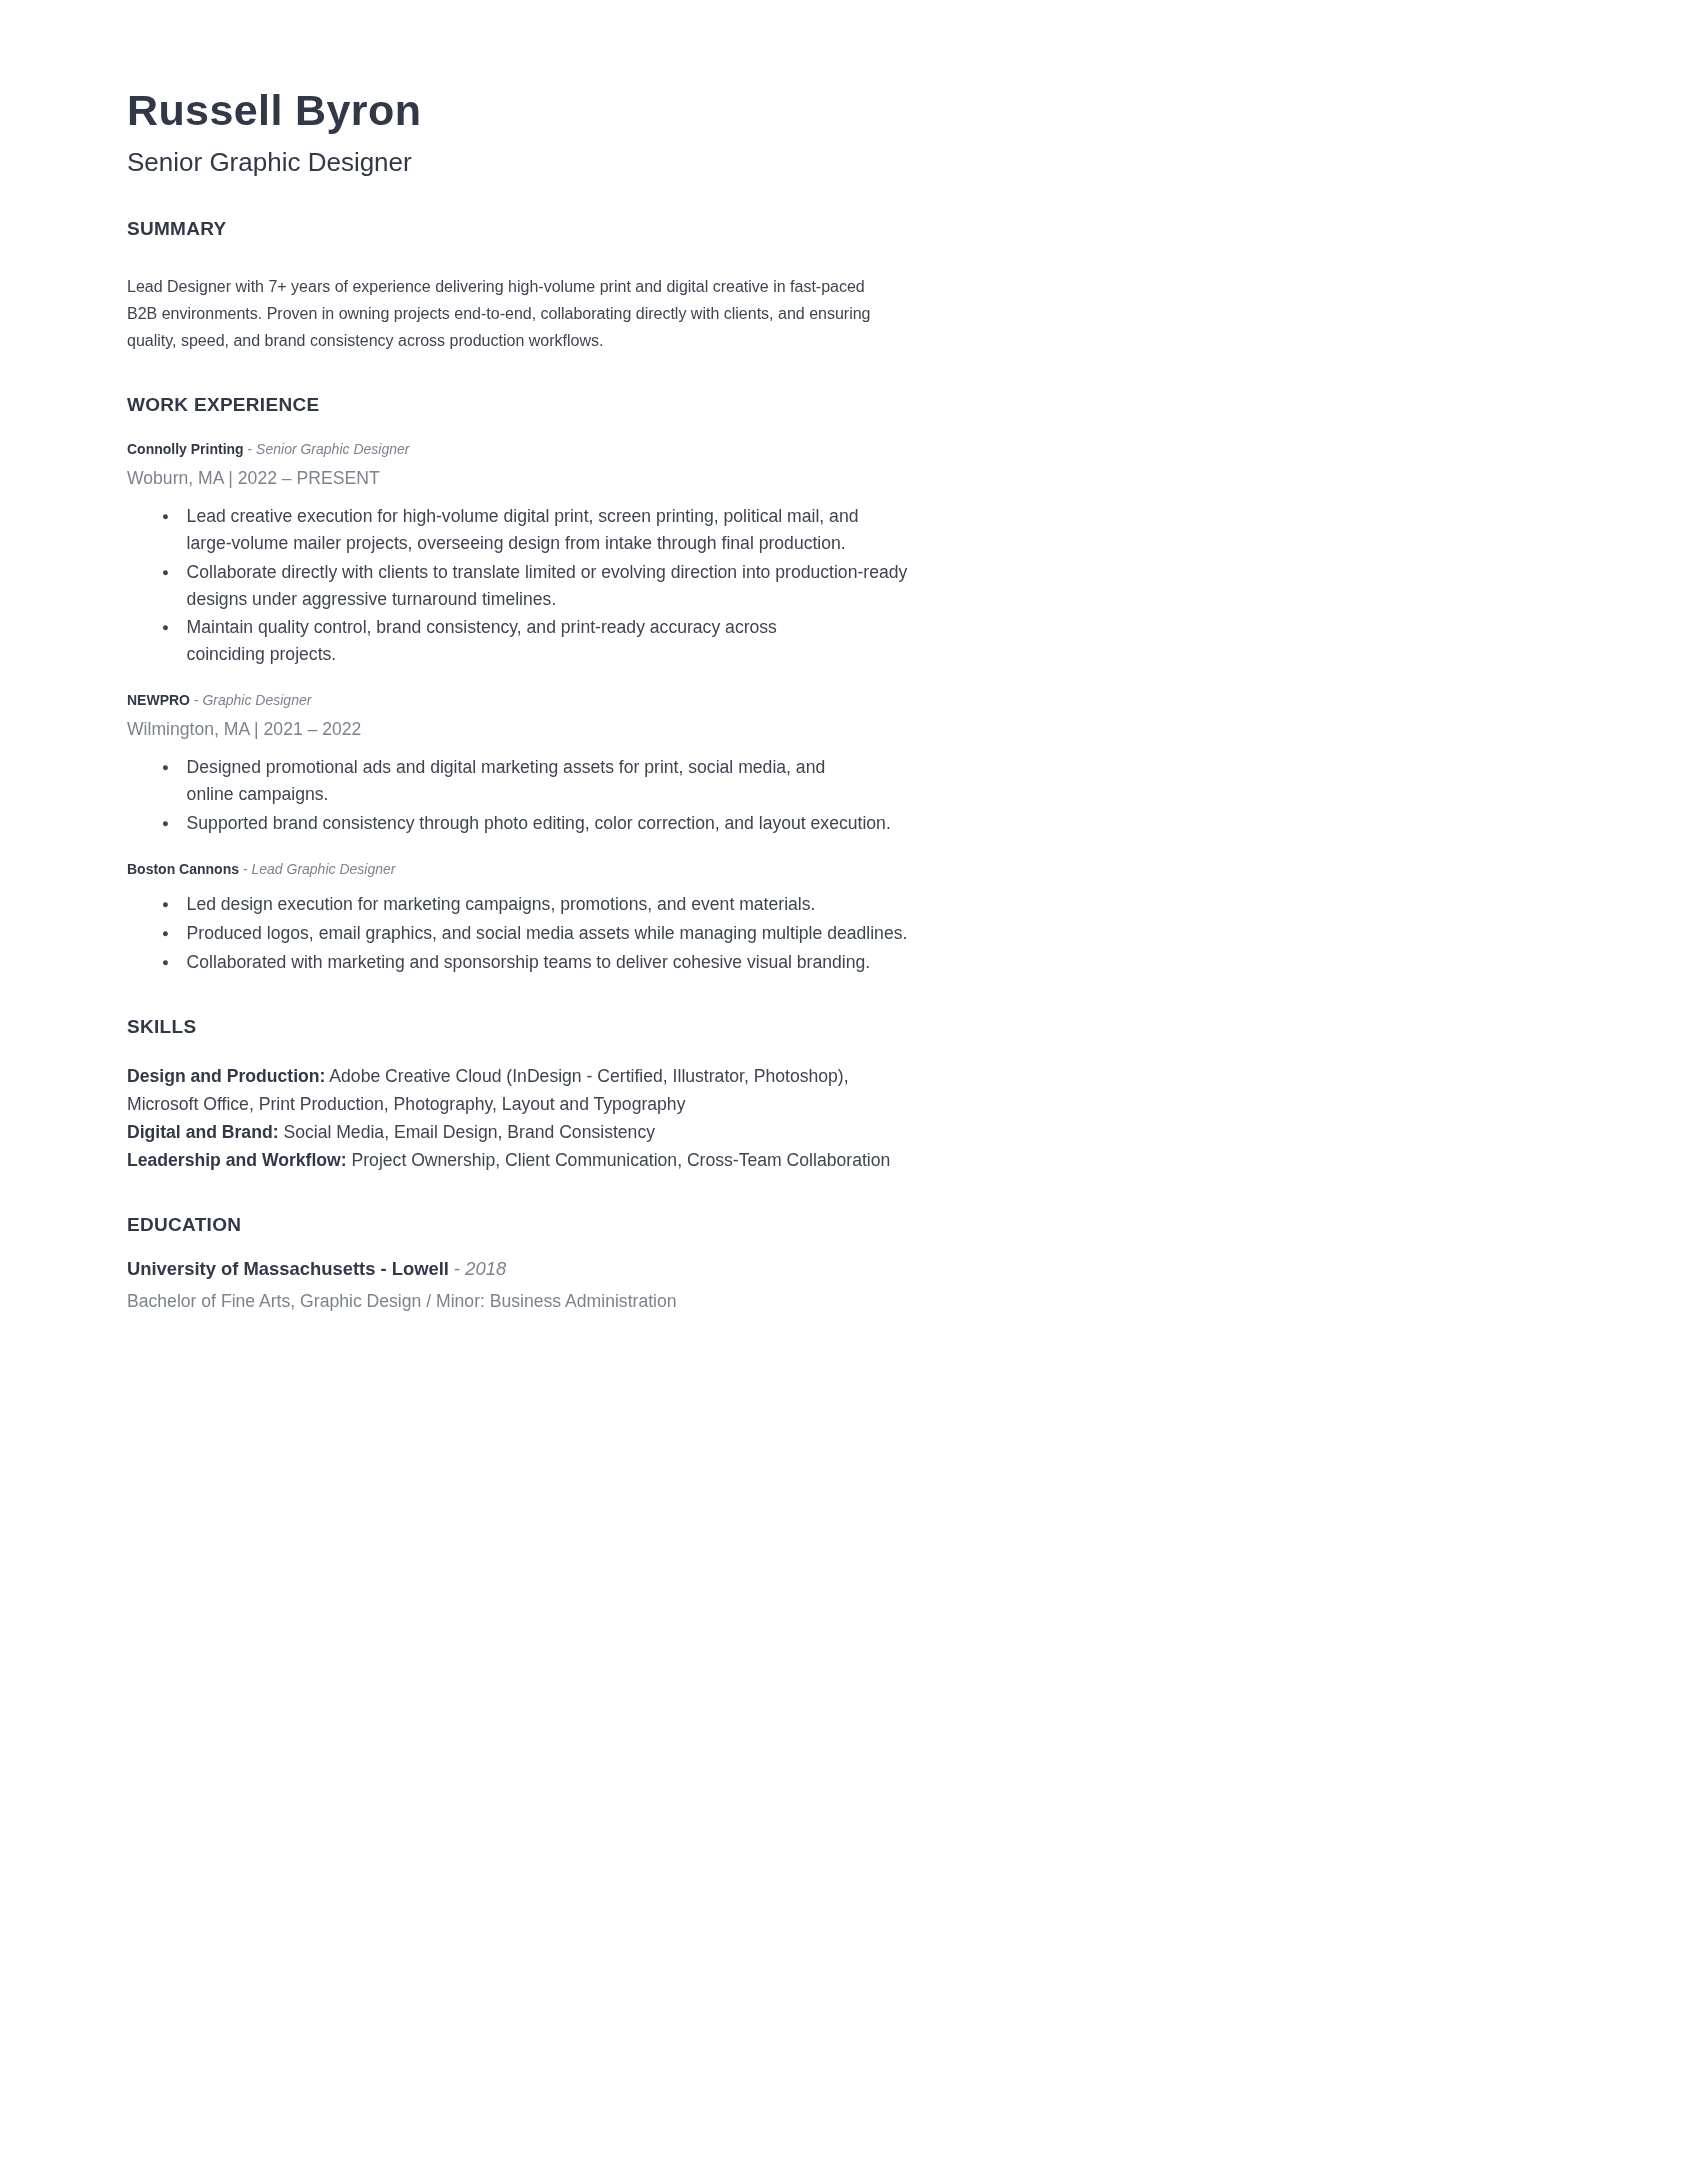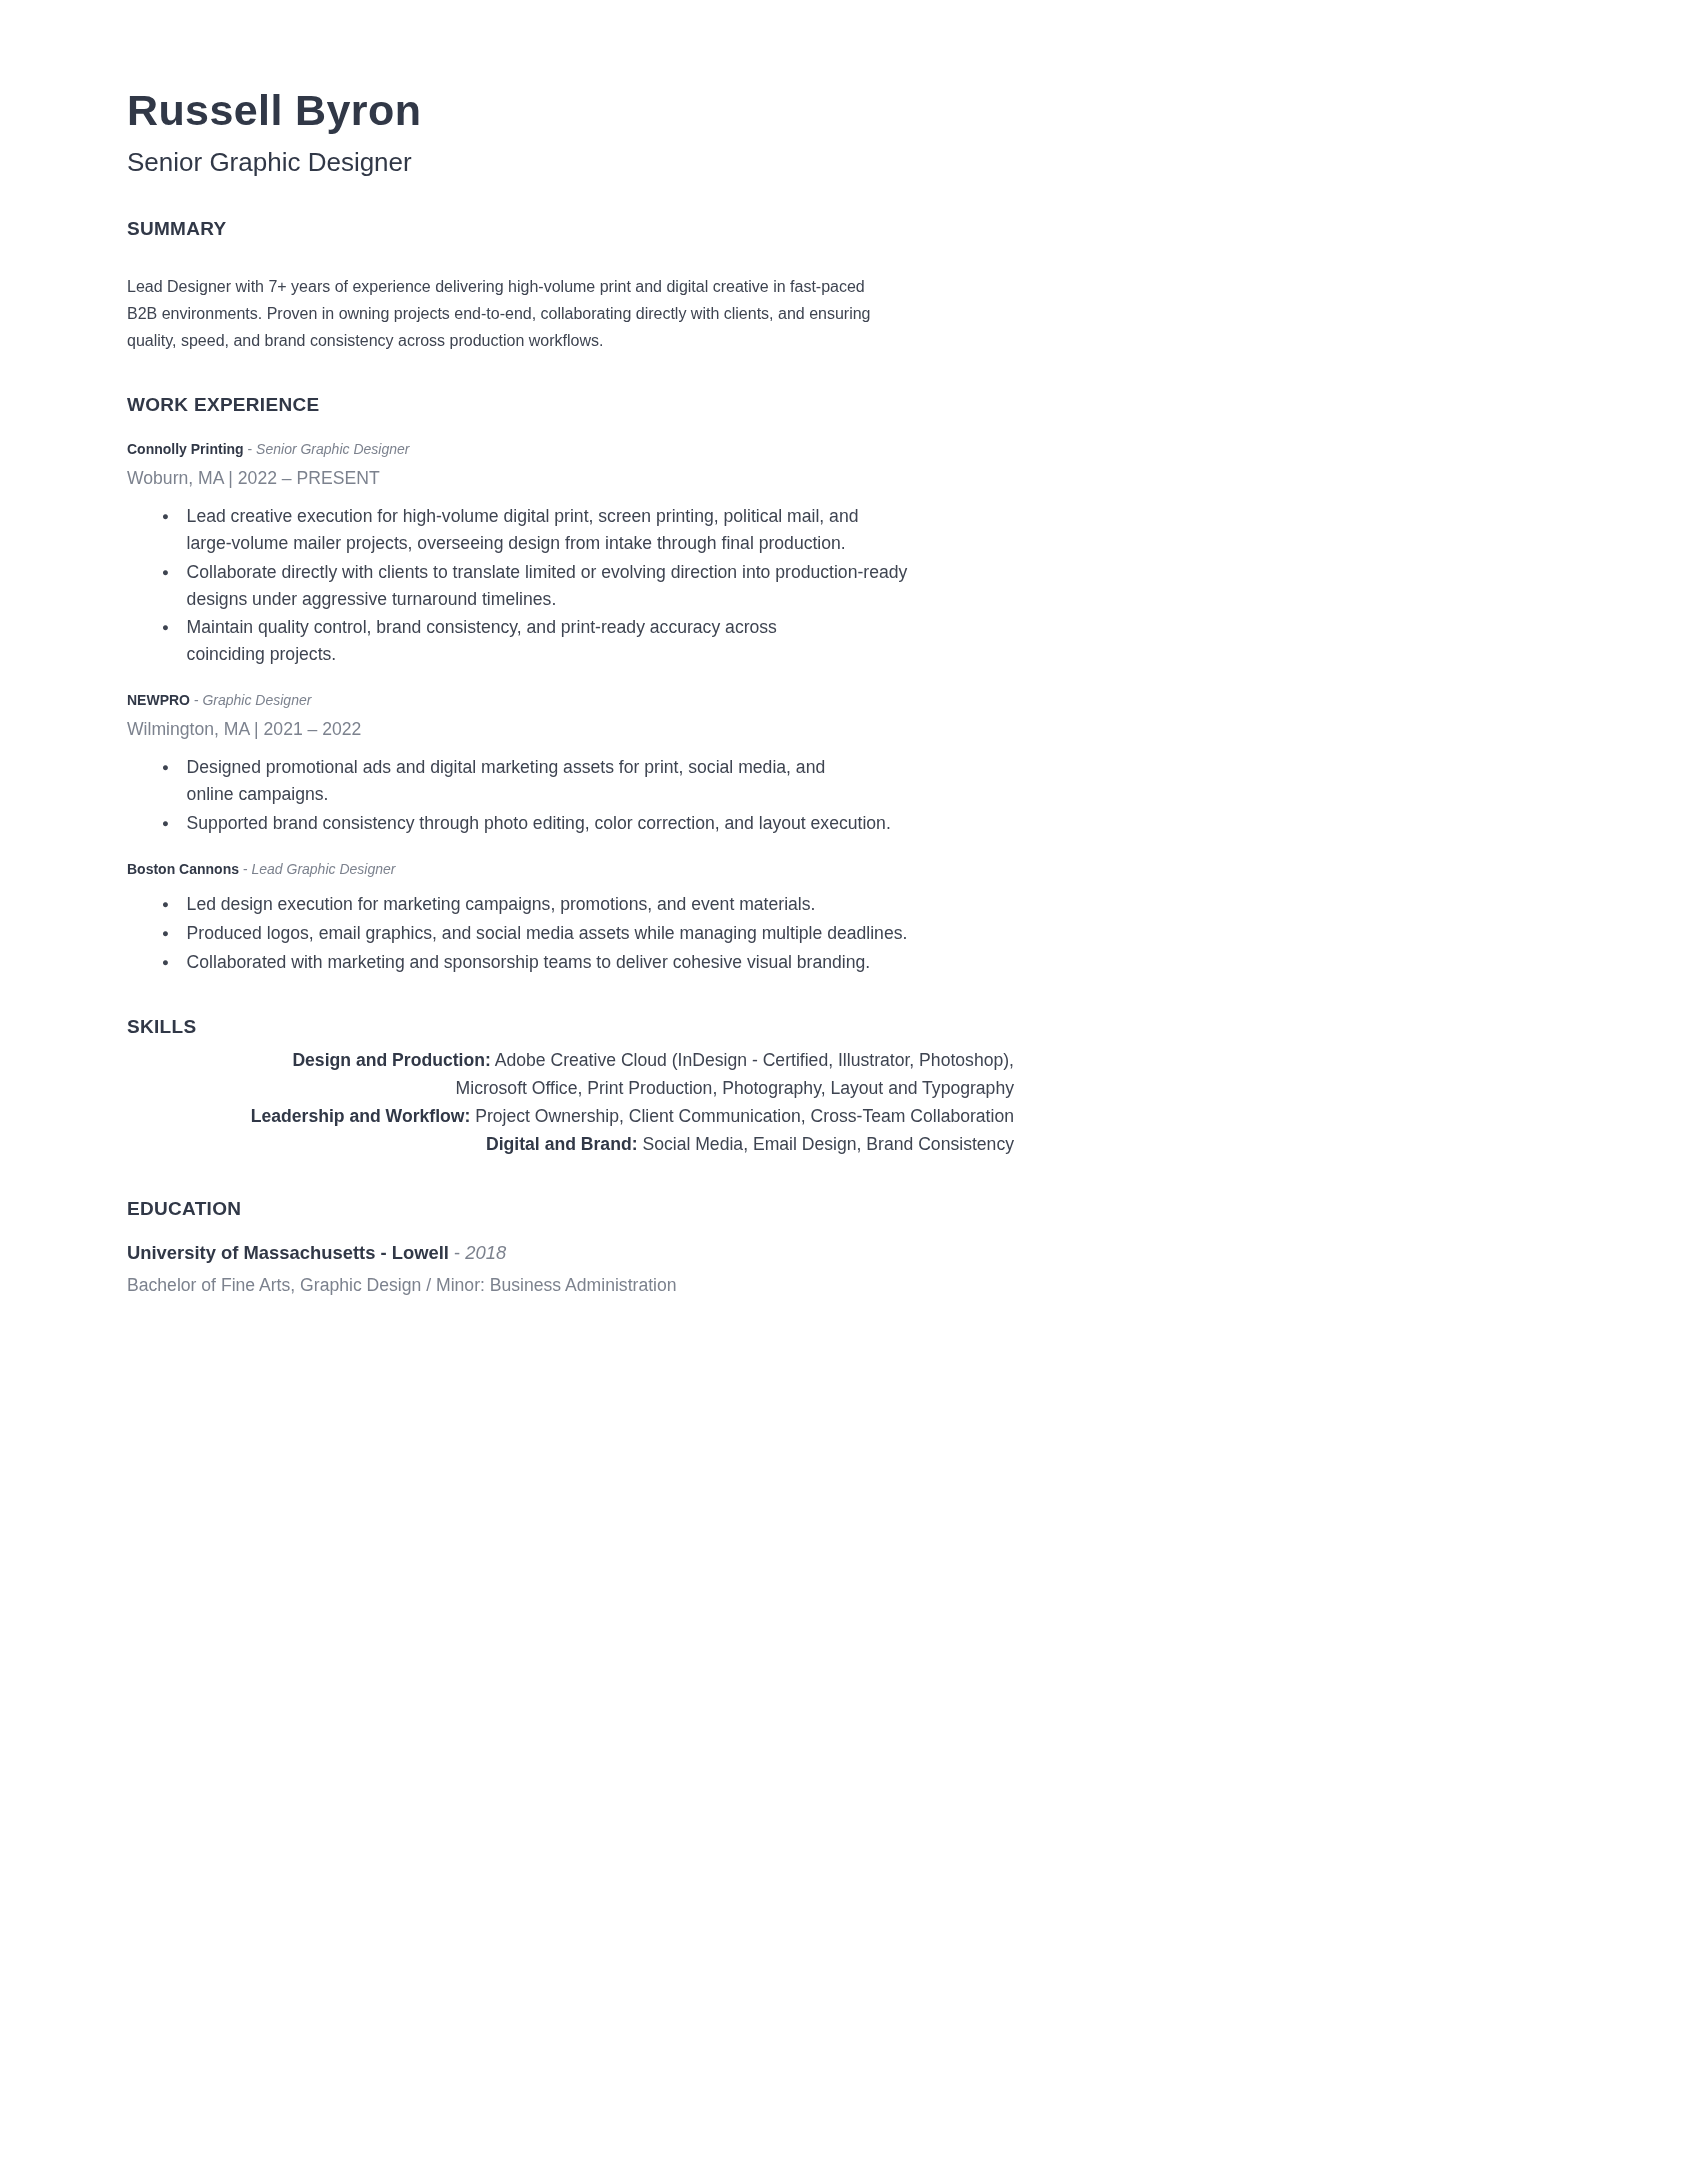--- a/index.html
+++ b/index.html
@@ -69,21 +69,21 @@
   }
   .bullet-marker {
     flex: 0 0 24.6px;
     margin-left: 35px;
     font-size: 11.4px;
     line-height: 27px;
     color: var(--body, #3e4451);
   }
   .bullet-text { white-space: pre-line; max-width: 808px; }
 
-  .skills-list { margin-top: 7px; text-align: right; }
+  .skills-list { margin-top: 23px; }
   .skill-item {
     font-size: 17.6px;
     line-height: 28px;
     color: var(--body, #3e4451);
     white-space: pre-line;
     max-width: 887px;
   }
   .skill-label { font-weight: 700; color: var(--heading, #313847); }
 
   .edu-entry { margin-top: 21px; }
@@ -172,22 +172,22 @@
         </li>
       </ul>
     </article>
   </section>
 
   <section class="section">
     <h2 class="section-heading">SKILLS</h2>
     <div class="skills-list">
       <div class="skill-item"><span class="skill-label">Design and Production:</span><span class="skill-values"> Adobe Creative Cloud (InDesign - Certified, Illustrator, Photoshop),
 Microsoft Office, Print Production, Photography, Layout and Typography</span></div>
+      <div class="skill-item"><span class="skill-label">Digital and Brand:</span><span class="skill-values"> Social Media, Email Design, Brand Consistency</span></div>
       <div class="skill-item"><span class="skill-label">Leadership and Workflow:</span><span class="skill-values"> Project Ownership, Client Communication, Cross-Team Collaboration</span></div>
-      <div class="skill-item"><span class="skill-label">Digital and Brand:</span><span class="skill-values"> Social Media, Email Design, Brand Consistency</span></div>
     </div>
   </section>
 
   <section class="section">
     <h2 class="section-heading">EDUCATION</h2>
     <div class="edu-entry">
       <div class="edu-header"><span class="school">University of Massachusetts - Lowell</span><span class="sep"> - </span><span class="edu-year">2018</span></div>
       <div class="degree">Bachelor of Fine Arts, Graphic Design / Minor: Business Administration</div>
     </div>
   </section>

